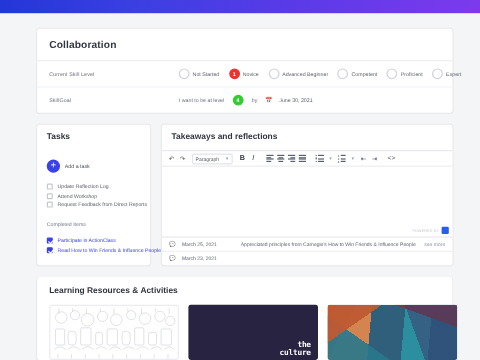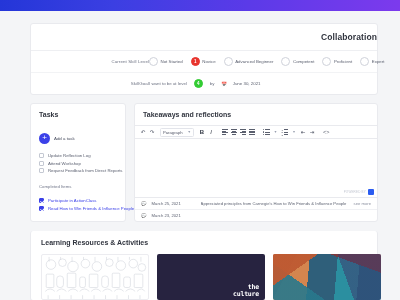--- a/index.html
+++ b/index.html
@@ -23,21 +23,20 @@
   .card {
     background: #ffffff;
     border: 1px solid #e9eaee;
     border-radius: 3px;
   }
 
   
   .collab {
     margin: 12px 22px 0 30px;
     padding: 0;
-    text-align: right;
   }
   .collab-title {
     font-size: 8.5px; font-weight: bold; letter-spacing: .1px;
     color: #31353f;
     padding: 8px 0 8px 10px;
     border-bottom: 1px solid #eeeff2;
   }
   .skill-row {
     display: flex; align-items: center;
     padding: 6px 10px;

